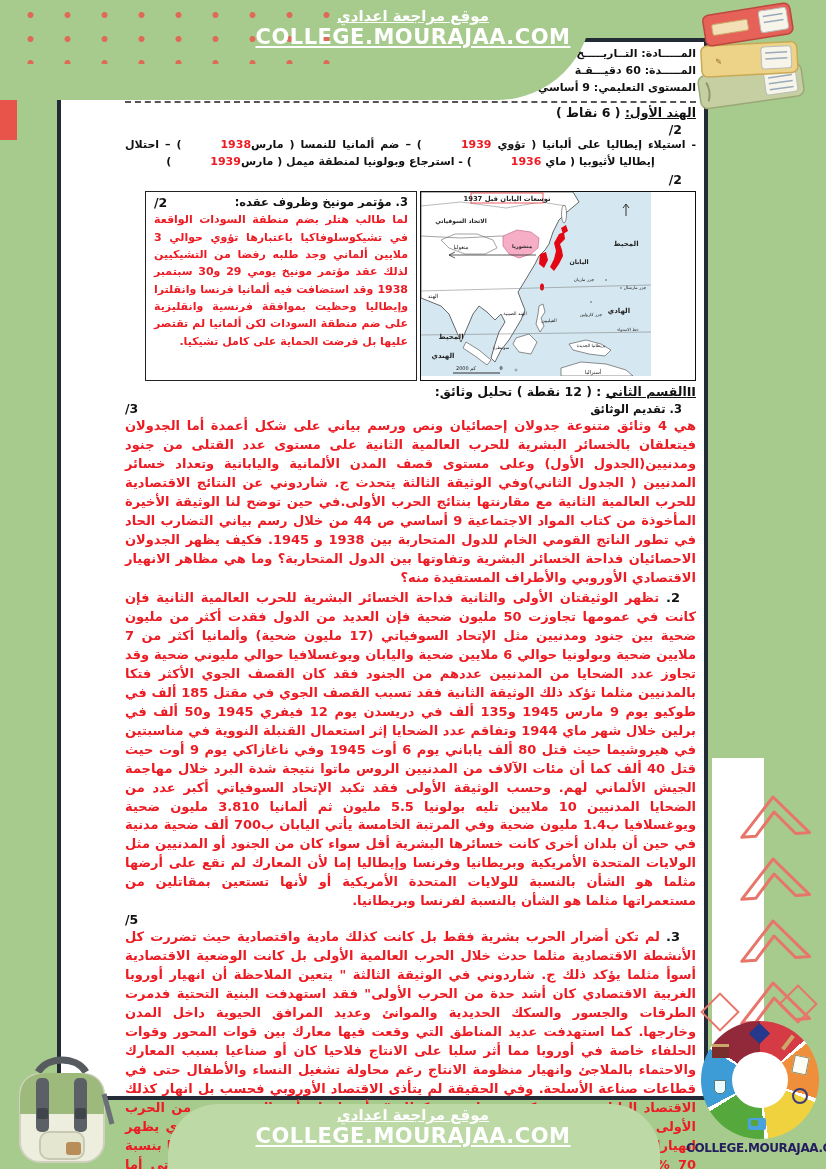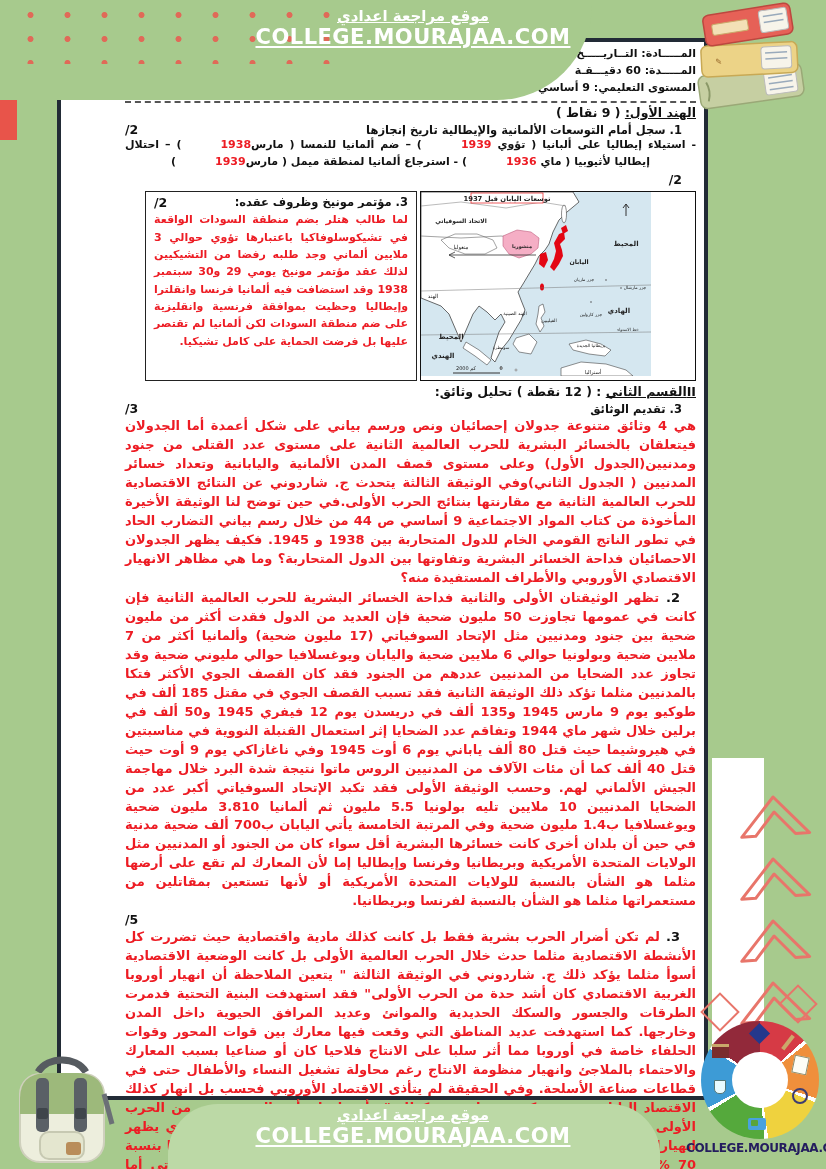--- a/index.html
+++ b/index.html
@@ -81,26 +81,25 @@
         <div>المـــــادة: التــاريـــــخ</div>
         <div>المـــــدة: 60 دقيـــقـة</div>
         <div>المستوى التعليمي: 9 أساسي</div>
       </div>
       <div class="title-wrap">
         <span class="doc-title">اصلاح فرض التأليفي الأول (مثال 3)</span>
       </div>
     </div>
     <div class="dashline"></div>
 
-    <div class="sec-head"><span class="seg-u">الهند الأول:</span><span> ( 9 نقاط )</span></div>
+    <div class="sec-head"><span class="seg-u">الهند الأول:</span><span> ( 6 نقاط )</span></div>
     <div class="qrow">
-      <span>1.  سجل أمام التوسعات الألمانية والإيطالية تاريخ إنجازها</span>
       <span class="mark">/2</span>
     </div>
-    <div class="ansline"><span>- استيلاء إيطاليا على ألبانيا ( تؤوي </span><span class="seg-red">1939</span><span>) – ضم ألمانيا للنمسا ( مارس</span><span class="seg-red">1938</span><span>) – احتلال إيطاليا لأثيوبيا ( ماي </span><span class="seg-red">1936</span><span>) - استرجاع ألمانيا لمنطقة ميمل ( مارس</span><span class="seg-red">1939</span><span>)</span></div>
+    <div class="ansline"><span>- استيلاء إيطاليا على ألبانيا ( تؤوي </span><span class="seg-red">1939</span><span>) – ضم ألمانيا للنمسا ( مارس</span><span class="seg-red">1938</span><span>) – احتلال إيطاليا لأثيوبيا ( ماي </span><span class="seg-red">1936</span><span>) - استرجاع وبولونيا لمنطقة ميمل ( مارس</span><span class="seg-red">1939</span><span>)</span></div>
     <div class="qrow">
       <span class="mark">/2</span>
     </div>
 
     <div class="figure-row">
       <div class="map-fig">
         <svg class="map-svg" width="230" height="184" viewBox="0 0 230 184">
           <rect x="0" y="0" width="230" height="184" fill="#d5e7f0"></rect>
           <path d="M0,0 L152,0 L158,10 L146,20 L138,28 L132,40 L128,52 L124,58 L118,64 L114,72 L108,82 L102,92 L97,100 L100,108 L104,118 L100,128 L94,138 L88,148 L80,158 L74,170 L70,166 L74,152 L78,140 L84,130 L80,122 L74,128 L66,120 L58,114 L52,122 L46,136 L40,150 L34,136 L28,122 L20,114 L10,110 L0,106 Z" fill="#ffffff" stroke="#444" stroke-width="0.8"></path>
           <path d="M0,14 L40,10 L85,16 L120,10 L145,14" fill="none" stroke="#777" stroke-width="0.5"></path>

